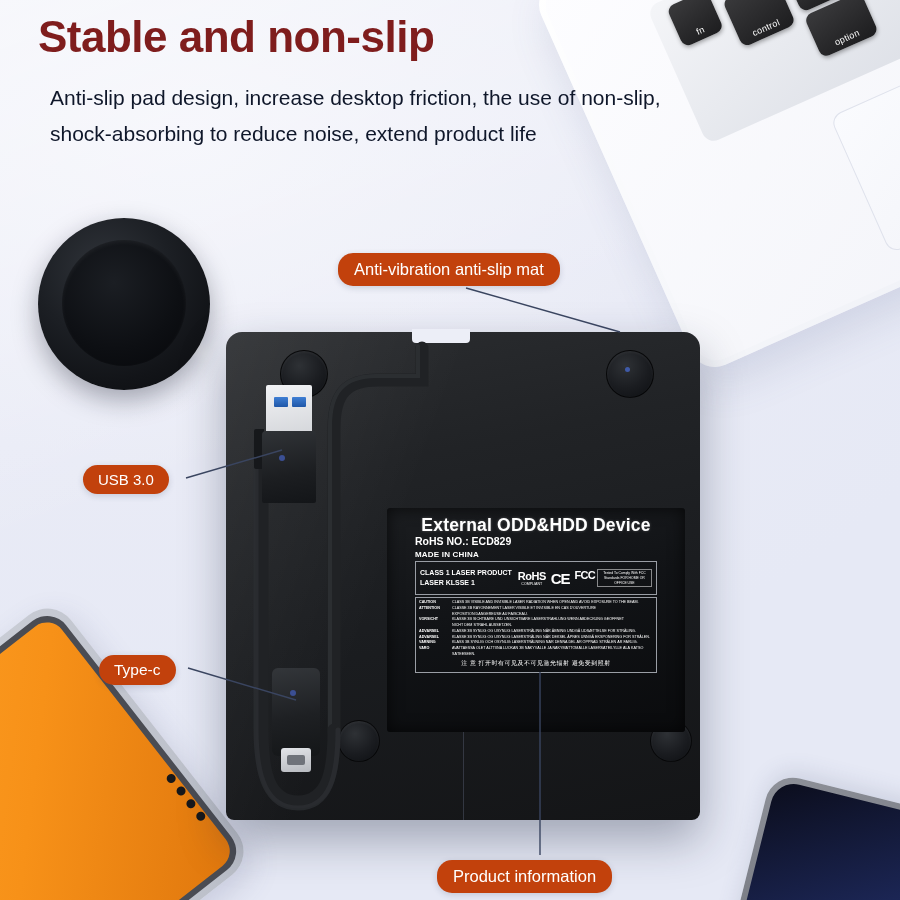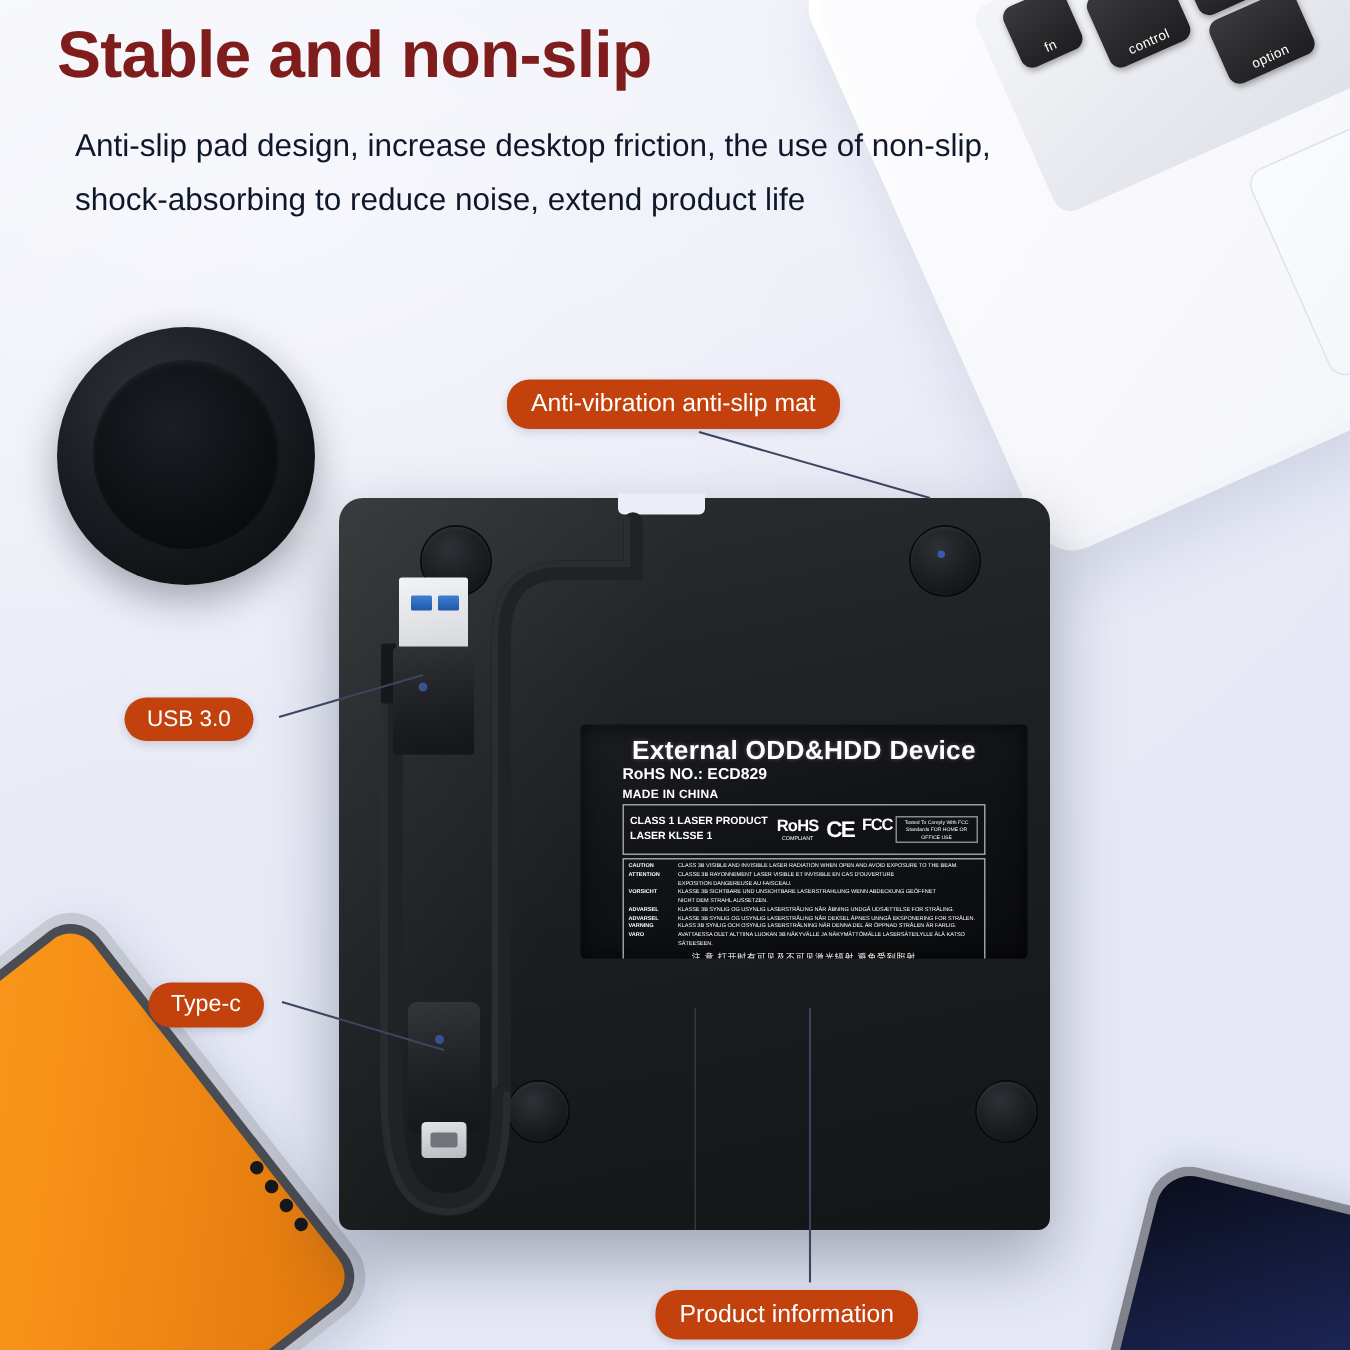--- a/index.html
+++ b/index.html
@@ -206,21 +206,21 @@
     background:linear-gradient(170deg,#e2e4e8 0%,#b7babf 100%);
     border-radius:3px;
   }
   .typec-tip::after {
     content:""; position:absolute; left:6px; top:7px; right:6px; bottom:7px;
     background:#6f737a; border-radius:2px;
   }
 
   
   .label {
-    position:absolute; left:387px; top:483px; width:298px; height:156px;
+    position:absolute; left:387px; top:508px; width:298px; height:224px;
     background:linear-gradient(165deg,#1b1d20 0%,#111316 45%,#0a0b0d 100%);
     border-radius:3px;
     padding:8px 28px;
     color:#fff;
     box-shadow:inset 0 0 16px rgba(0,0,0,.7);
     overflow:hidden;
   }
   .lbl-title {
     font-weight:bold; font-size:17.5px; letter-spacing:.2px;
     text-align:center; color:#fff; line-height:1.05;

